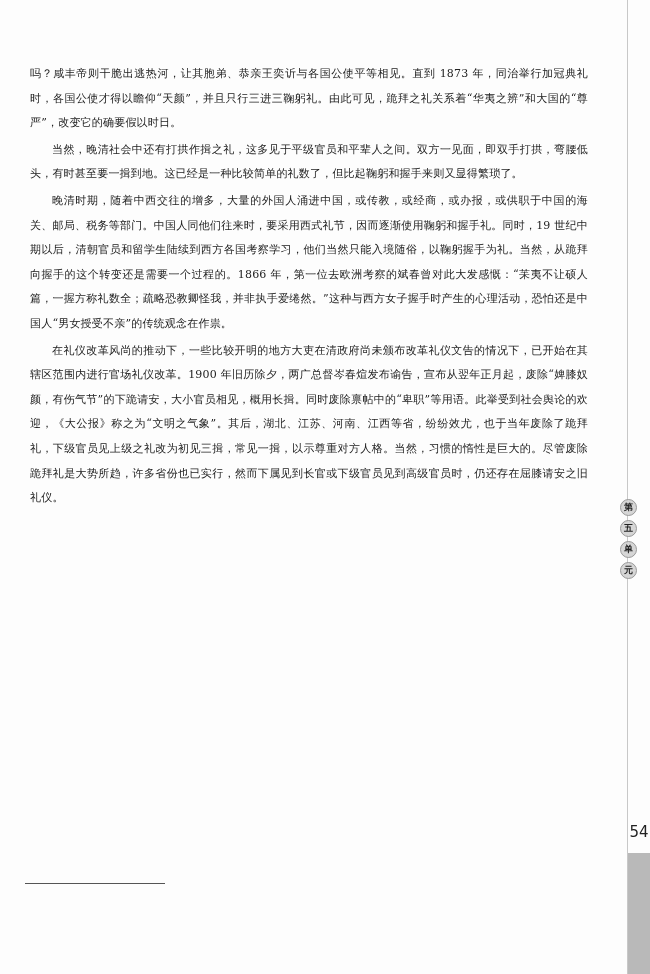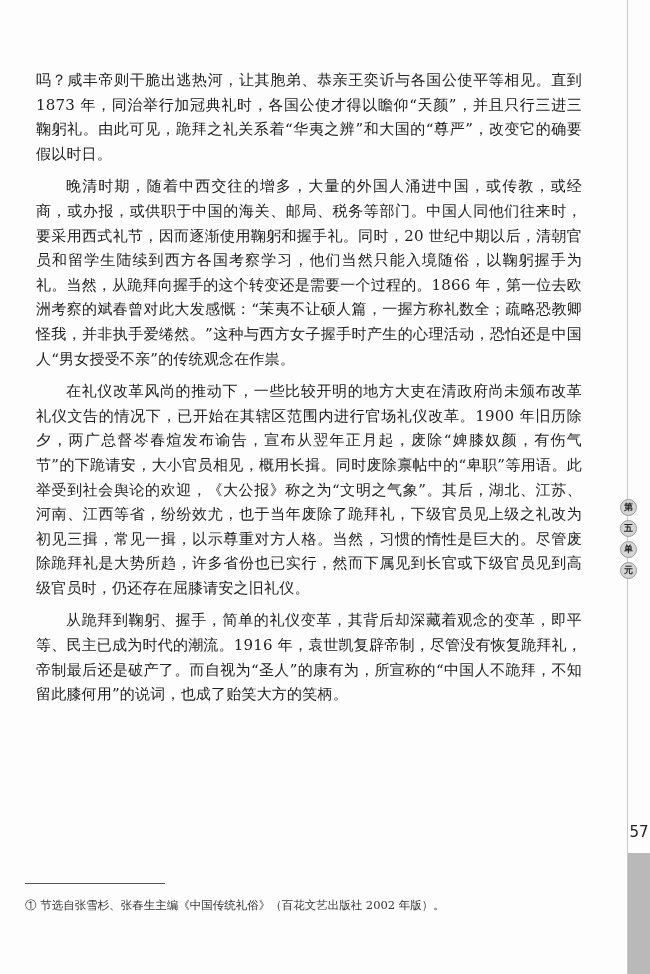--- a/index.html
+++ b/index.html
@@ -3,21 +3,21 @@
 <meta charset="utf-8">
 <style>
   html, body { margin: 0; padding: 0; }
   body {
     width: 650px; height: 974px; background: #fdfdfd; position: relative; overflow: hidden;
     font-family: "DejaVu Serif", "Liberation Serif", serif; color: #222;
   }
   .page { position: absolute; left: 0; top: 0; width: 650px; height: 974px; }
   .content { position: absolute; left: 28px; top: 60px; width: 562px; }
   .para {
-    font-size: 15px; line-height: 24.6px; text-align: justify; margin: 8px;
+    font-size: 11px; line-height: 24.6px; text-align: justify; margin: 2px;
     text-indent: 2em; letter-spacing: 0.2px;
   }
   .para.noindent { text-indent: 0; }
   .footnote-rule { position: absolute; left: 25px; top: 883px; width: 140px; border-top: 1px solid #555; }
   .footnote { position: absolute; left: 25px; top: 898px; font-size: 11.5px; color: #333; }
   .margin-rule { position: absolute; left: 627px; top: 0; width: 1px; height: 974px; background: #c8c8c8; }
   .unit-badges { position: absolute; left: 620px; top: 499px; display: flex; flex-direction: column; gap: 4px; }
   .badge {
     width: 15px; height: 15px; border-radius: 50%; background: #d6d6d6; border: 1px solid #999;
     font-size: 9px; line-height: 15px; text-align: center; color: #222; font-weight: bold;
@@ -27,31 +27,30 @@
     font-family: "DejaVu Sans", "Liberation Sans", sans-serif; font-size: 15px; color: #222;
   }
   .gray-tab { position: absolute; left: 628px; top: 853px; width: 22px; height: 121px; background: #b9b9b9; }
 </style>
 </head>
 <body>
 
 <div class="page">
   <div class="content">
     <p class="para noindent">吗？咸丰帝则干脆出逃热河，让其胞弟、恭亲王奕䜣与各国公使平等相见。直到 1873 年，同治举行加冠典礼时，各国公使才得以瞻仰“天颜”，并且只行三进三鞠躬礼。由此可见，跪拜之礼关系着“华夷之辨”和大国的“尊严”，改变它的确要假以时日。</p>
-    <p class="para">晚清时期，随着中西交往的增多，大量的外国人涌进中国，或传教，或经商，或办报，或供职于中国的海关、邮局、税务等部门。中国人同他们往来时，要采用西式礼节，因而逐渐使用鞠躬和握手礼。同时，20 世纪中期以后，清朝官员和留学生陆续到西方各国考察学习，他们当然只能入境随俗，以鞠躬握手为礼。当然，从跪拜向握手的这个转变还是需要一个过程的。1866 年，第一位去欧洲考察的斌春曾对此大发感慨：“苿夷不让硕人篇，一握方称礼数全；疏略恐教卿怪我，并非执手爱绻然。”这种与西方女子握手时产生的心理活动，恐怕还是中国人“男女授受不亲”的传统观念在作祟。</p>
+    <p class="para">当然，晚清社会中还有打拱作揖之礼，这多见于平级官员和平辈人之间。双方一见面，即双手打拱，弯腰低头，有时甚至要一揖到地。这已经是一种比较简单的礼数了，但比起鞠躬和握手来则又显得繁琐了。</p>
+    <p class="para">晚清时期，随着中西交往的增多，大量的外国人涌进中国，或传教，或经商，或办报，或供职于中国的海关、邮局、税务等部门。中国人同他们往来时，要采用西式礼节，因而逐渐使用鞠躬和握手礼。同时，19 世纪中期以后，清朝官员和留学生陆续到西方各国考察学习，他们当然只能入境随俗，以鞠躬握手为礼。当然，从跪拜向握手的这个转变还是需要一个过程的。1866 年，第一位去欧洲考察的斌春曾对此大发感慨：“苿夷不让硕人篇，一握方称礼数全；疏略恐教卿怪我，并非执手爱绻然。”这种与西方女子握手时产生的心理活动，恐怕还是中国人“男女授受不亲”的传统观念在作祟。</p>
     <p class="para">在礼仪改革风尚的推动下，一些比较开明的地方大吏在清政府尚未颁布改革礼仪文告的情况下，已开始在其辖区范围内进行官场礼仪改革。1900 年旧历除夕，两广总督岑春煊发布谕告，宣布从翌年正月起，废除“婢膝奴颜，有伤气节”的下跪请安，大小官员相见，概用长揖。同时废除禀帖中的“卑职”等用语。此举受到社会舆论的欢迎，《大公报》称之为“文明之气象”。其后，湖北、江苏、河南、江西等省，纷纷效尤，也于当年废除了跪拜礼，下级官员见上级之礼改为初见三揖，常见一揖，以示尊重对方人格。当然，习惯的惰性是巨大的。尽管废除跪拜礼是大势所趋，许多省份也已实行，然而下属见到长官或下级官员见到高级官员时，仍还存在屈膝请安之旧礼仪。</p>
-    <p class="para">从跪拜到鞠躬、握手，简单的礼仪变革，其背后却深藏着观念的变革，即平等、民主已成为时代的潮流。1916 年，袁世凯复辟帝制，尽管没有恢复跪拜礼，帝制最后还是破产了。而自视为“圣人”的康有为，所宣称的“中国人不跪拜，不知留此膝何用”的说词，也成了贻笑大方的笑柄。</p>
 
   </div>
 
   <div class="footnote-rule"></div>
-  <div class="footnote">① 节选自张雪杉、张春生主编《中国传统礼俗》（百花文艺出版社 2002 年版）。</div>
 
   <div class="margin-rule"></div>
   <div class="unit-badges">
     <div class="badge">第</div>
     <div class="badge">五</div>
     <div class="badge">单</div>
     <div class="badge">元</div>
   </div>
-  <div class="page-number">57</div>
+  <div class="page-number">54</div>
   <div class="gray-tab"></div>
 </div>
 
 </body></html>

